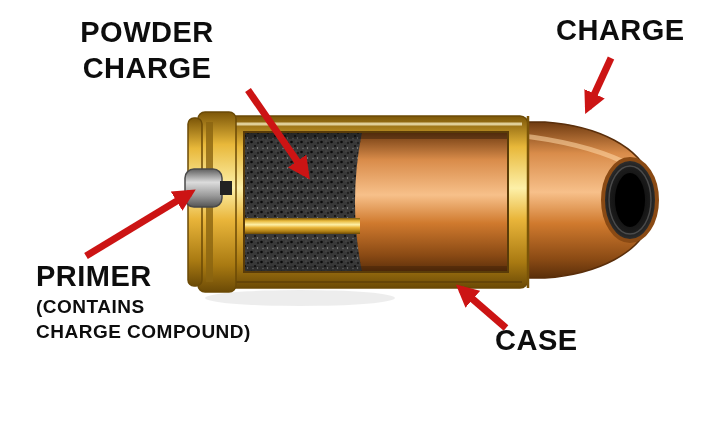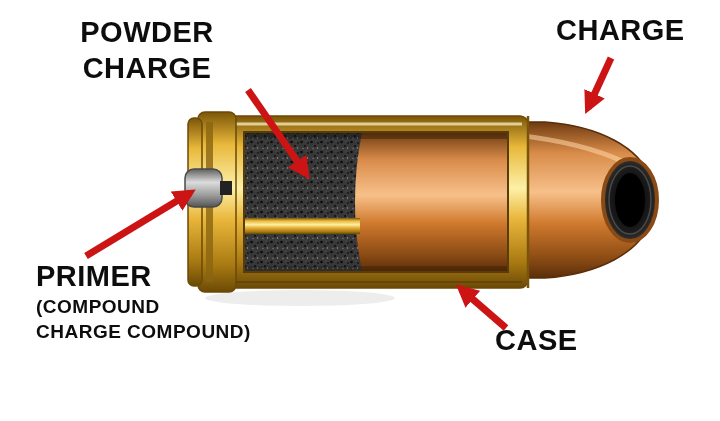--- a/index.html
+++ b/index.html
@@ -123,21 +123,21 @@
     <span class="big">POWDER</span>
     <span class="big">CHARGE</span>
   </div>
 
   <div class="label label-bullet">
     <span class="big">CHARGE</span>
   </div>
 
   <div class="label label-primer">
     <span class="big">PRIMER</span>
-    <span class="small">(COMPOUND</span>
+    <span class="small">(CONTAINS</span>
     <span class="small">CHARGE COMPOUND)</span>
   </div>
 
   <div class="label label-case">
     <span class="big">CASE</span>
   </div>
 
 </div>
 
 </body></html>

